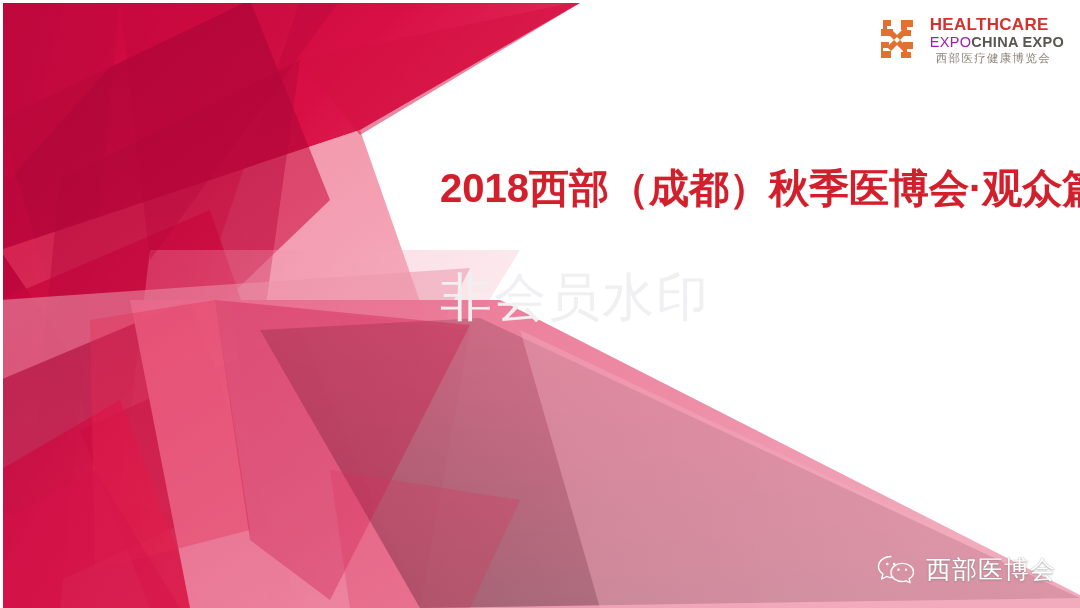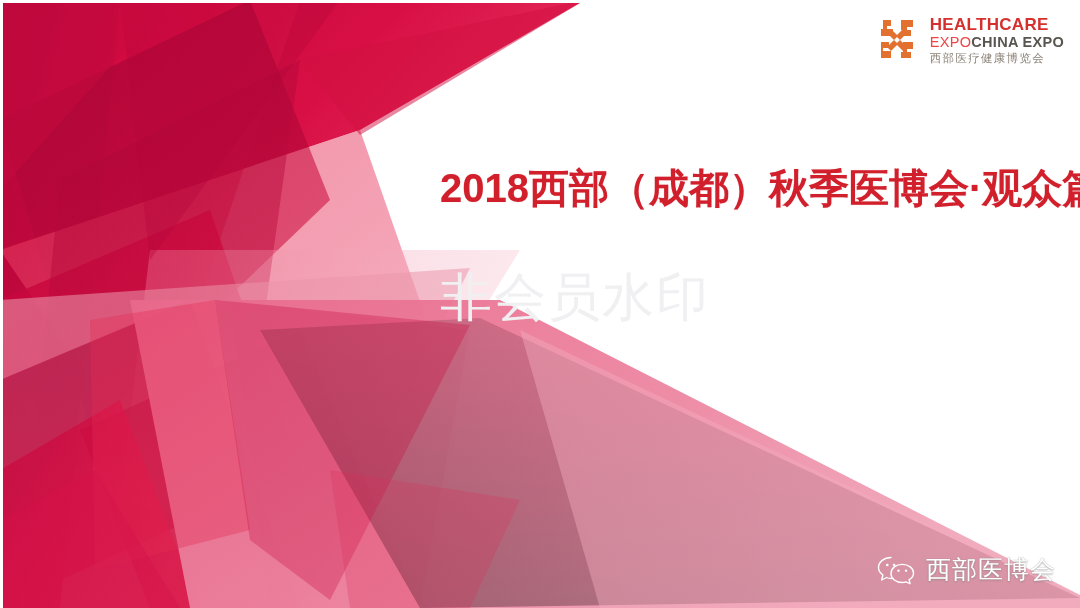--- a/index.html
+++ b/index.html
@@ -105,44 +105,44 @@
     white-space: nowrap;
   }
   .logo-line-2 {
     font-size: 14.5px;
     font-weight: 400;
     letter-spacing: 0.3px;
     margin-top: 2px;
     white-space: nowrap;
   }
   .logo-expo {
-    color: #ef4444;
+    color: #a21caf;
     font-weight: 400;
     margin-top: 24px;
   }
   .logo-cw {
     color: #595550;
     font-weight: 700;
   }
   .logo-line-3 {
     font-size: 11.5px;
     font-weight: 400;
     color: #8c8378;
     letter-spacing: 1.3px;
     margin-top: 3px;
     white-space: nowrap;
+    margin-left: 6px;
   }
 
   
   #wechat-badge {
     position: absolute;
     right: 24px;
     bottom: 22px;
     display: flex;
-    align-items: center;
     gap: 10px;
     z-index: 5;
     font-family: Liberation Serif, serif;
   }
   #wechat-icon {
     width: 40px;
     height: 32px;
     display: block;
     flex: none;
   }

